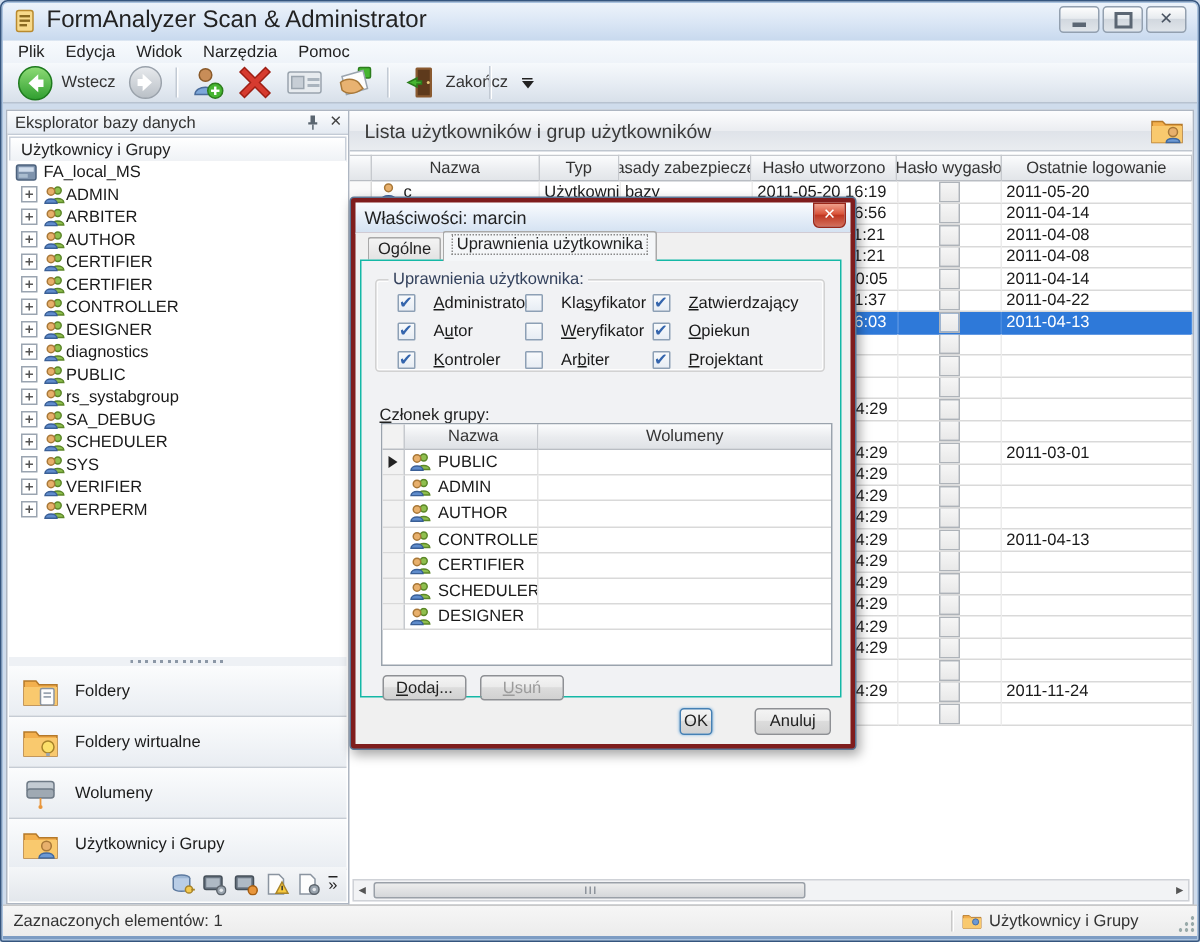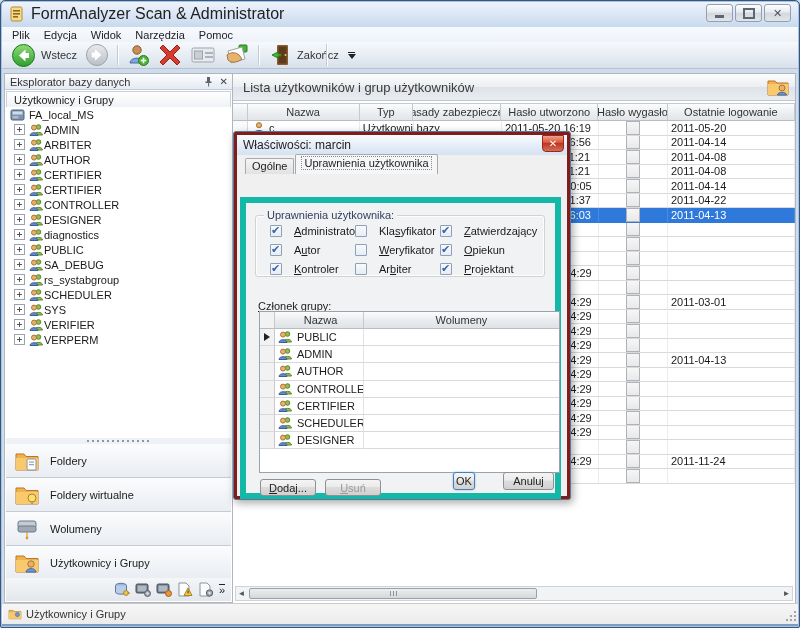--- a/index.html
+++ b/index.html
@@ -117,21 +117,21 @@
       display:flex;align-items:center;padding-left:6px;color:#222;font-size:12px;}
   .dlg-close{position:absolute;right:6px;top:3px;width:20px;height:15px;border:1px solid #99271a;border-radius:0 0 4px 4px;
       background:linear-gradient(#f0a08c,#d9533a 45%,#bf3621 50%,#d3705d);
       color:#fff;font-size:10px;font-weight:bold;display:flex;align-items:center;justify-content:center;line-height:10px;}
   .dlg-client{position:absolute;left:3px;right:3px;top:23px;bottom:3px;background:#f0f0f0;}
   .tabs{position:absolute;left:8px;top:2px;display:flex;align-items:flex-end;height:17px;}
   .tab{border:1px solid #a9a9a9;border-bottom:none;border-radius:2px 2px 0 0;padding:1px 6px 1px;height:13px;
       background:linear-gradient(#f4f4f4,#e2e2e2);color:#222;margin-right:1px;}
   .tab.active{background:#f4f6f8;height:16px;padding-top:2px;position:relative;z-index:2;}
   .tab.active .tab-inner{outline:1px dotted #8a8a8a;padding:0 2px;}
-  .tab-page{position:absolute;left:3px;right:6px;top:18px;height:290px;border:6px solid #14b8a6;background:#f1f2f4;margin-top:24px;}
+  .tab-page{position:absolute;left:3px;right:6px;top:18px;height:290px;border:1px solid #14b8a6;background:#f1f2f4;}
   .groupbox{position:absolute;left:9px;right:10px;top:12px;height:60px;border:1px solid #d2d2d2;border-radius:3px;
       box-shadow:inset 0 0 0 1px #fdfdfd;}
   .groupbox-label{position:absolute;left:8px;top:-7px;background:#f1f2f4;padding:0 3px;color:#33415c;}
   .perm-grid{position:absolute;left:14px;top:9px;right:6px;display:grid;grid-template-columns:85px 85px 1fr;row-gap:7px;}
   .perm{display:flex;align-items:center;gap:12px;}
   .cb{width:12px;height:12px;box-sizing:border-box;border:1px solid #8da0b5;border-radius:1px;
       background:linear-gradient(#f8fafc,#e7edf4);position:relative;flex:0 0 auto;}
   .cb.checked::after{content:"✔";position:absolute;left:0px;top:-2px;font-size:11px;color:#3465ad;}
   .member-label{position:absolute;left:12px;top:97px;color:#222;}
   .member-table{position:absolute;left:13px;top:108px;width:301px;height:162px;border:1px solid #9aa3ad;background:#fff;box-sizing:border-box;}
@@ -373,31 +373,31 @@
        <span class="tree-label">PUBLIC</span>
      </div>
       <div class="tree-row">
        <span class="expander"></span>
        <svg viewBox="0 0 15 12" style="width:15px;height:12px;flex:0 0 auto;">
           <circle cx="9.5" cy="3" r="2.3" fill="#8fbf4e" stroke="#5c8728"></circle>
           <path d="M5.5 11 C5.5 7.5 13.5 7.5 13.5 11 Z" fill="#8fbf4e" stroke="#5c8728"></path>
           <circle cx="5" cy="3.6" r="2.5" fill="#e8b06c" stroke="#a87838"></circle>
           <path d="M1 11.5 C1 7.8 9 7.8 9 11.5 Z" fill="#5f8ccc" stroke="#3a5f96"></path>
         </svg>
+       <span class="tree-label">rs_systabgroup</span>
+     </div>
+      <div class="tree-row">
+       <span class="expander"></span>
+       <svg viewBox="0 0 15 12" style="width:15px;height:12px;flex:0 0 auto;">
+          <circle cx="9.5" cy="3" r="2.3" fill="#8fbf4e" stroke="#5c8728"></circle>
+          <path d="M5.5 11 C5.5 7.5 13.5 7.5 13.5 11 Z" fill="#8fbf4e" stroke="#5c8728"></path>
+          <circle cx="5" cy="3.6" r="2.5" fill="#e8b06c" stroke="#a87838"></circle>
+          <path d="M1 11.5 C1 7.8 9 7.8 9 11.5 Z" fill="#5f8ccc" stroke="#3a5f96"></path>
+        </svg>
        <span class="tree-label">SA_DEBUG</span>
-     </div>
-      <div class="tree-row">
-       <span class="expander"></span>
-       <svg viewBox="0 0 15 12" style="width:15px;height:12px;flex:0 0 auto;">
-          <circle cx="9.5" cy="3" r="2.3" fill="#8fbf4e" stroke="#5c8728"></circle>
-          <path d="M5.5 11 C5.5 7.5 13.5 7.5 13.5 11 Z" fill="#8fbf4e" stroke="#5c8728"></path>
-          <circle cx="5" cy="3.6" r="2.5" fill="#e8b06c" stroke="#a87838"></circle>
-          <path d="M1 11.5 C1 7.8 9 7.8 9 11.5 Z" fill="#5f8ccc" stroke="#3a5f96"></path>
-        </svg>
-       <span class="tree-label">rs_systabgroup</span>
      </div>
       <div class="tree-row">
        <span class="expander"></span>
        <svg viewBox="0 0 15 12" style="width:15px;height:12px;flex:0 0 auto;">
           <circle cx="9.5" cy="3" r="2.3" fill="#8fbf4e" stroke="#5c8728"></circle>
           <path d="M5.5 11 C5.5 7.5 13.5 7.5 13.5 11 Z" fill="#8fbf4e" stroke="#5c8728"></path>
           <circle cx="5" cy="3.6" r="2.5" fill="#e8b06c" stroke="#a87838"></circle>
           <path d="M1 11.5 C1 7.8 9 7.8 9 11.5 Z" fill="#5f8ccc" stroke="#3a5f96"></path>
         </svg>
        <span class="tree-label">SCHEDULER</span>
@@ -813,20 +813,21 @@
           <i></i>
           <i></i>
           <i></i>
         </div>
       <div class="hs-arrow right">►</div>
     </div>
   </div>
 </div>
 
 <div class="statusbar">
+  <span class="sb-left">Zaznaczonych elementów: 1</span>
   <div class="sb-div"></div>
   <div class="sb-right">
     <svg viewBox="0 0 22 20">
       <path d="M1 4 L8 4 L10 6 L21 6 L21 18 L1 18 Z" fill="#f3b04e" stroke="#b5792a"></path>
       <path d="M1 7 L21 7 L21 18 L1 18 Z" fill="#f9c96e"></path>
       <circle cx="15" cy="11" r="3.4" fill="#6c99d4" stroke="#3f68a0"></circle>
     </svg>
     <span>Użytkownicy i Grupy</span>
   </div>
   <div class="grip"></div>

